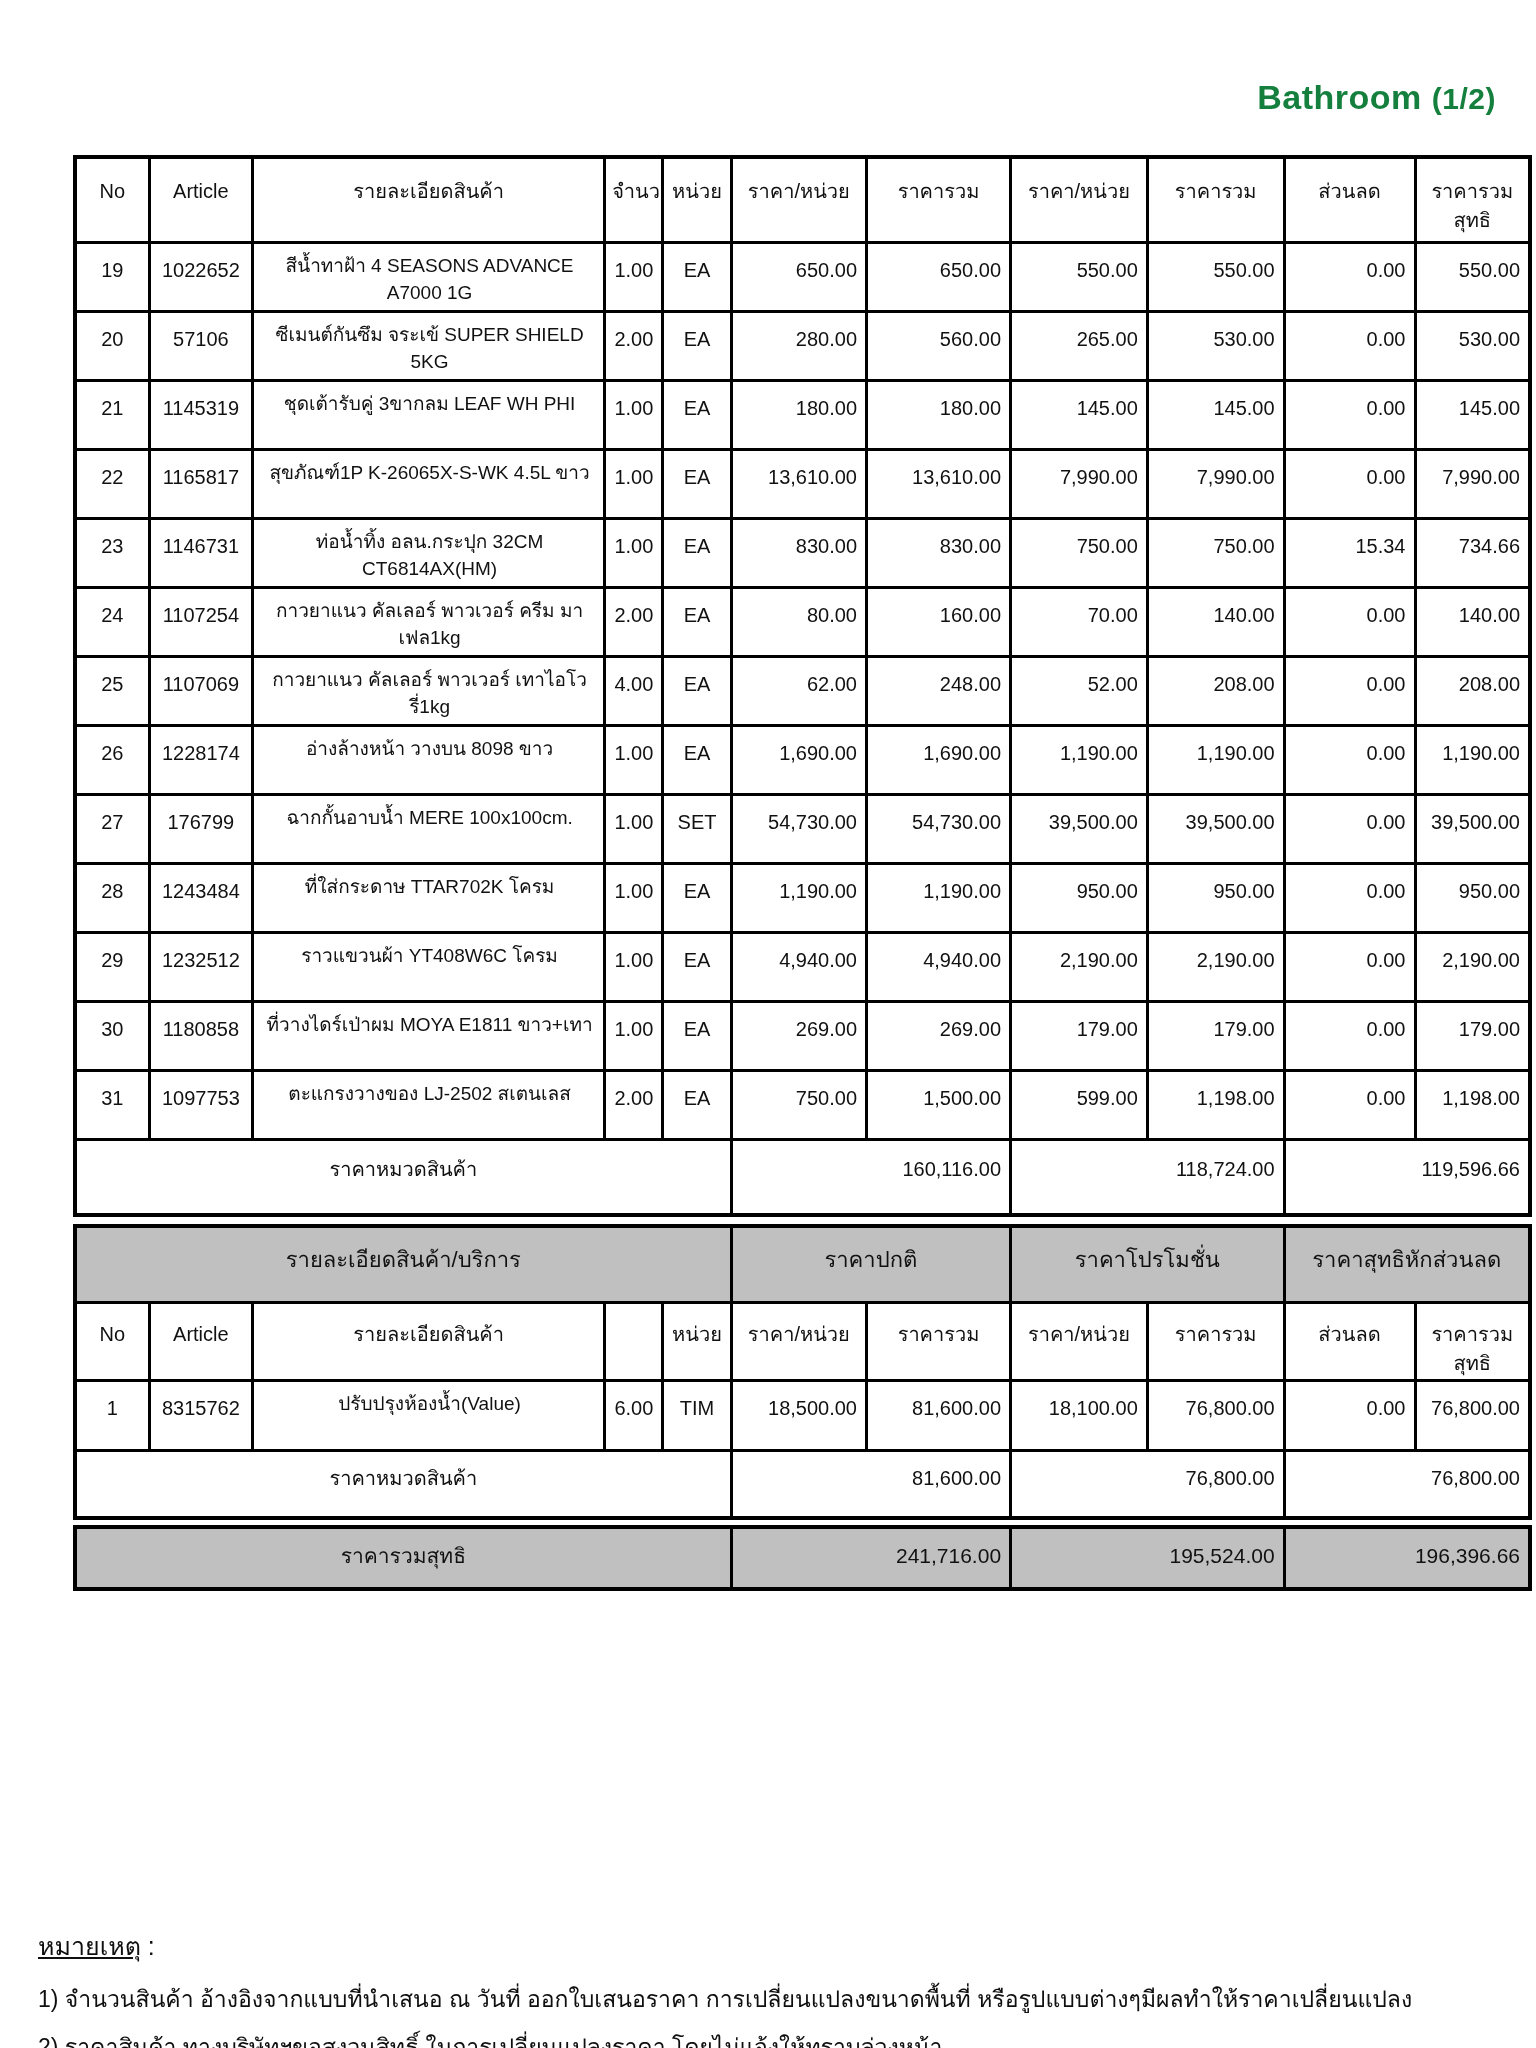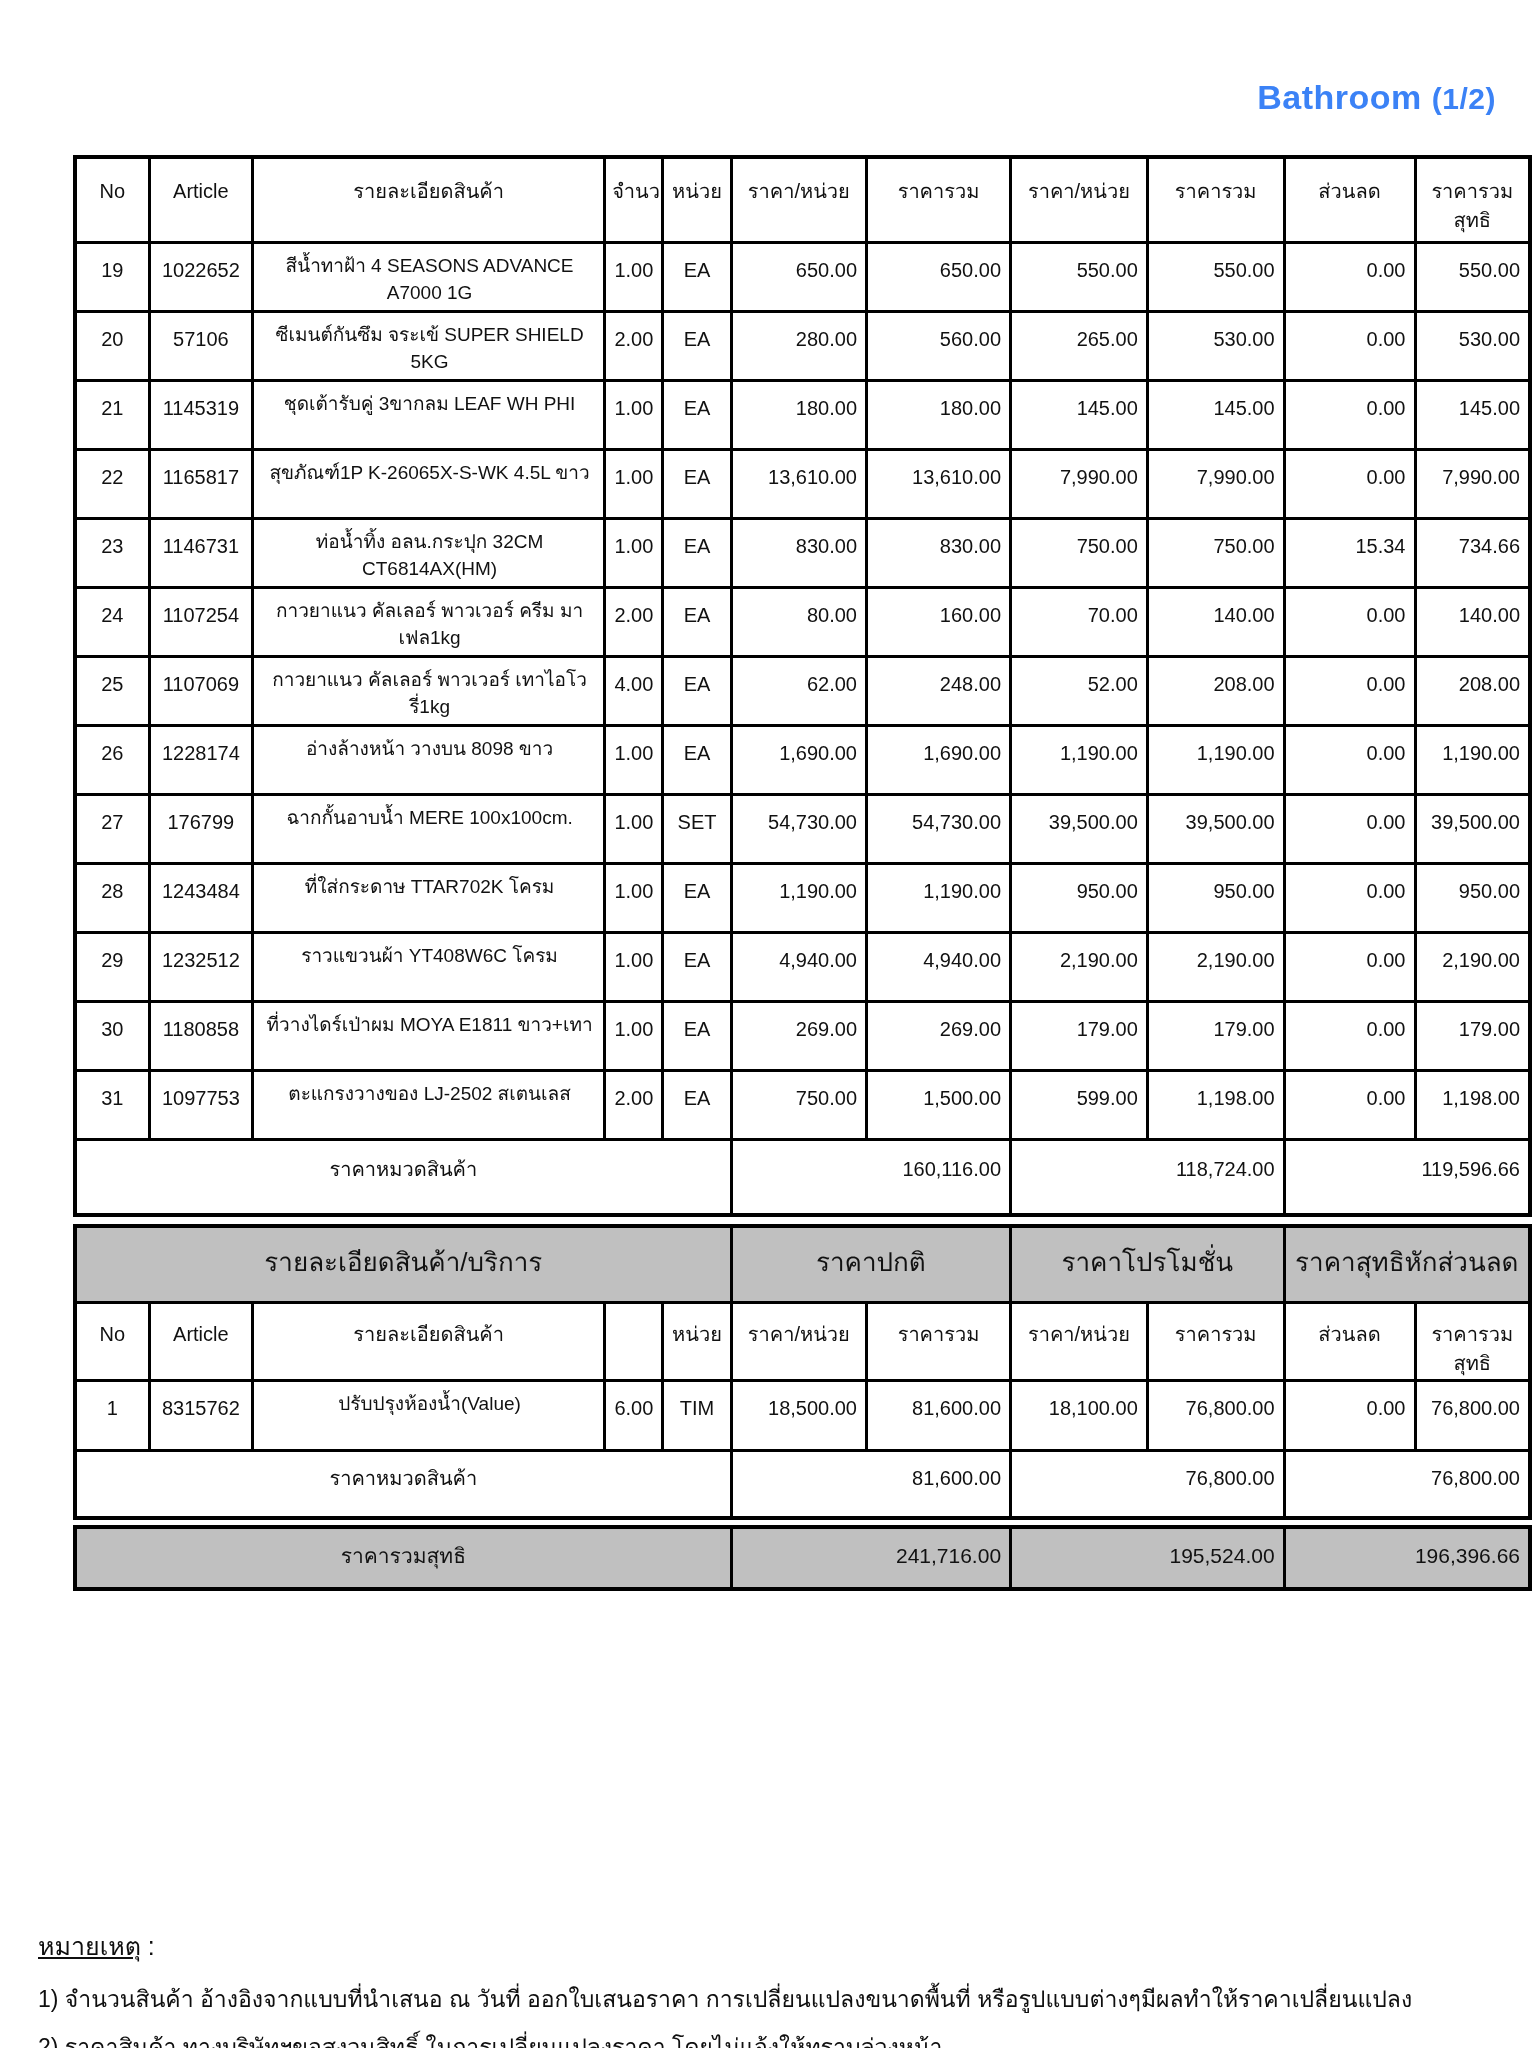--- a/index.html
+++ b/index.html
@@ -2,42 +2,42 @@
 <html><head>
 <meta charset="utf-8">
 <style>
   html,body{margin:0;padding:0;}
   body{
     width:1536px;height:2048px;position:relative;background:#ffffff;
     font-family:"Liberation Sans","DejaVu Sans",sans-serif;color:#111;
   }
   .page-title{
     position:absolute;top:78px;right:40px;text-align:right;
-    font-weight:bold;font-size:34px;letter-spacing:0.5px;color:#3b82f6;
+    font-weight:bold;font-size:34px;letter-spacing:0.5px;color:#15803d;
   }
   .page-title .pg{font-size:30px;}
   .tbl-wrap{position:absolute;left:37px;top:155px;width:1459px;}
   table{border-collapse:collapse;table-layout:fixed;width:100%;}
   table{border:4px solid #000;margin-left:36px;}
   td,th{
     border:3px solid #000;vertical-align:top;overflow:hidden;
     font-size:20px;font-weight:normal;line-height:1.45;
     padding:12px 6px 0 6px;box-sizing:border-box;
   }
   tr.hdr th{height:85px;padding-top:18px;text-align:center;}
   tr.datarow td{height:69px;}
   .c-center{text-align:center;}
   .c-left{text-align:center;padding-left:8px;}
   .c-right{text-align:right;padding-right:8px;}
   .c-desc{font-size:19px;padding-top:8px;}
   tr.subtotal td{height:76px;padding-top:14px;}
   .t2{margin-top:7px;}
   tr.band td{
     background:#c0c0c0;height:76px;text-align:center;
-    font-size:26px;padding-top:16px;
+    font-size:22px;padding-top:16px;
   }
   tr.hdr2 th{height:78px;padding-top:16px;text-align:center;}
   tr.servicerow td{height:70px;}
   tr.subtotal2 td{height:68px;padding-top:12px;}
   .t3{margin-top:5px;}
   tr.grand td{
     background:#c0c0c0;height:62px;padding-top:12px;font-size:21px;
   }
   .notes{position:absolute;left:38px;top:1926px;width:1460px;font-size:23px;color:#0f0f0f;}
   .notes-heading{margin-bottom:18px;font-size:25px;}

